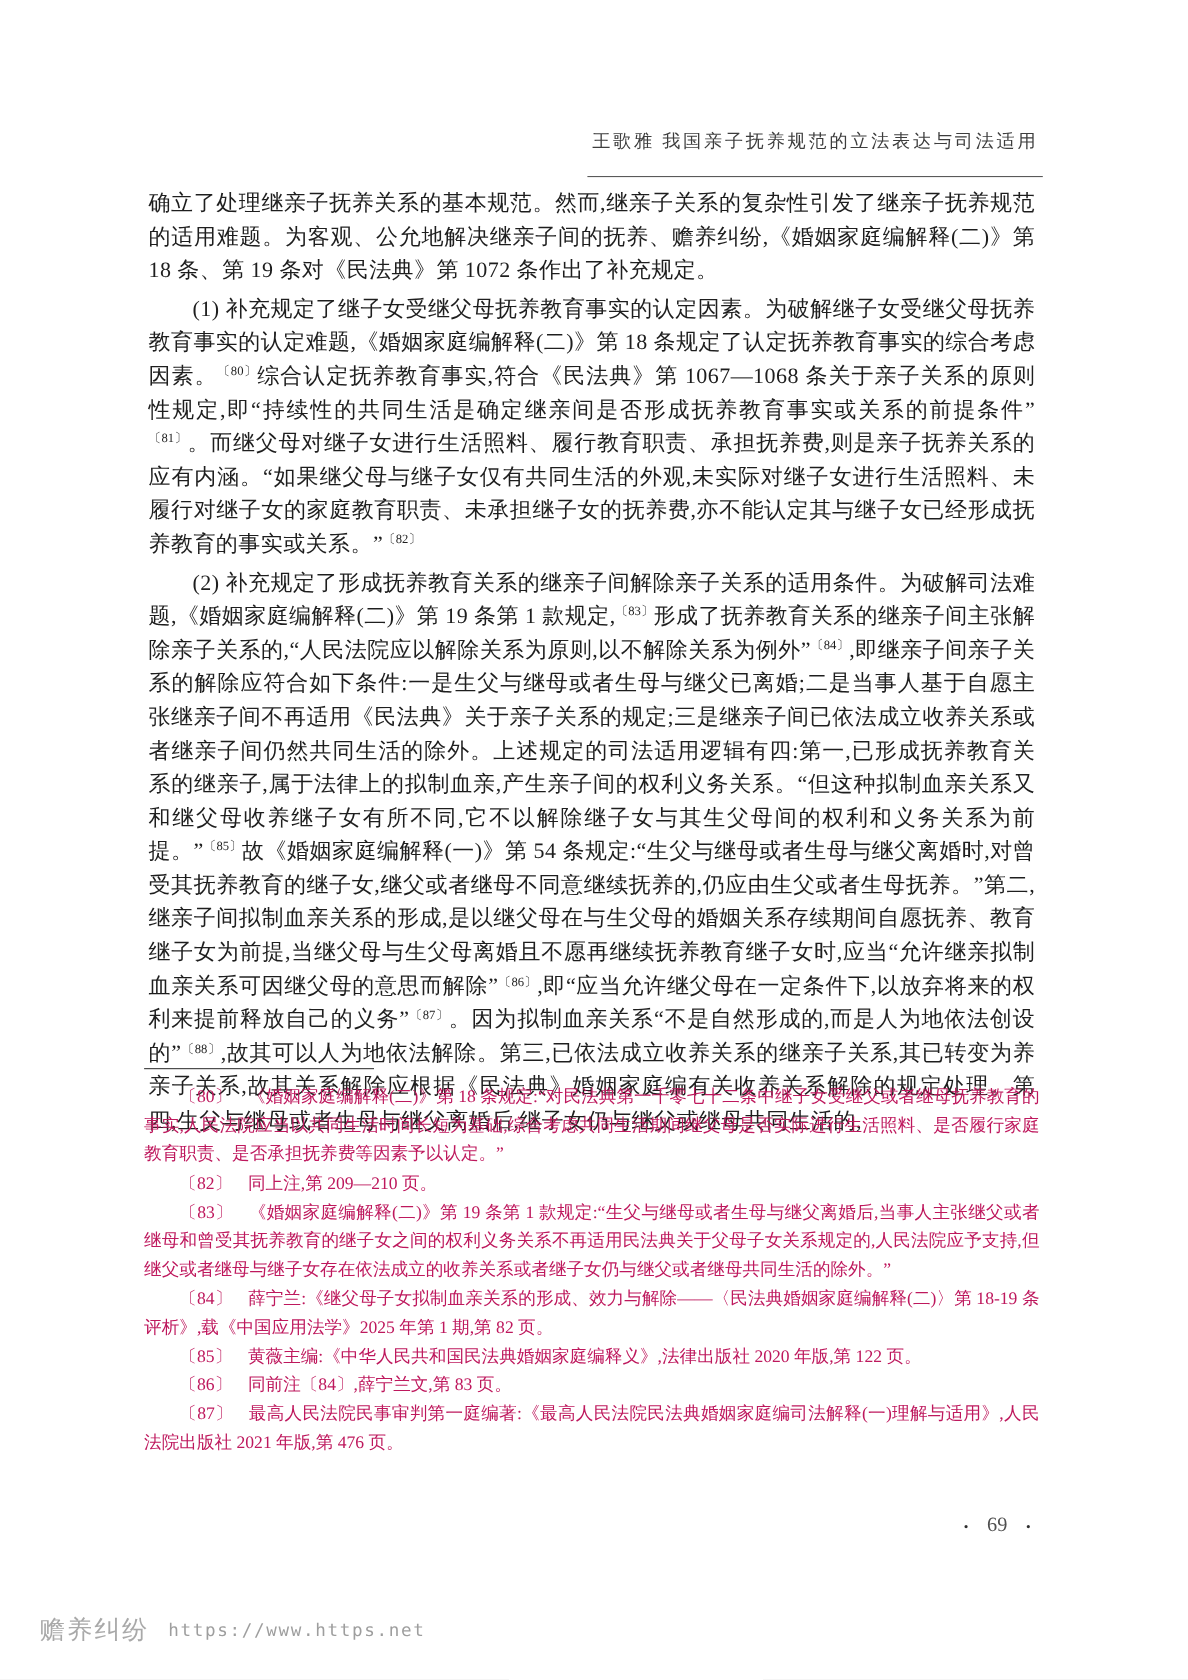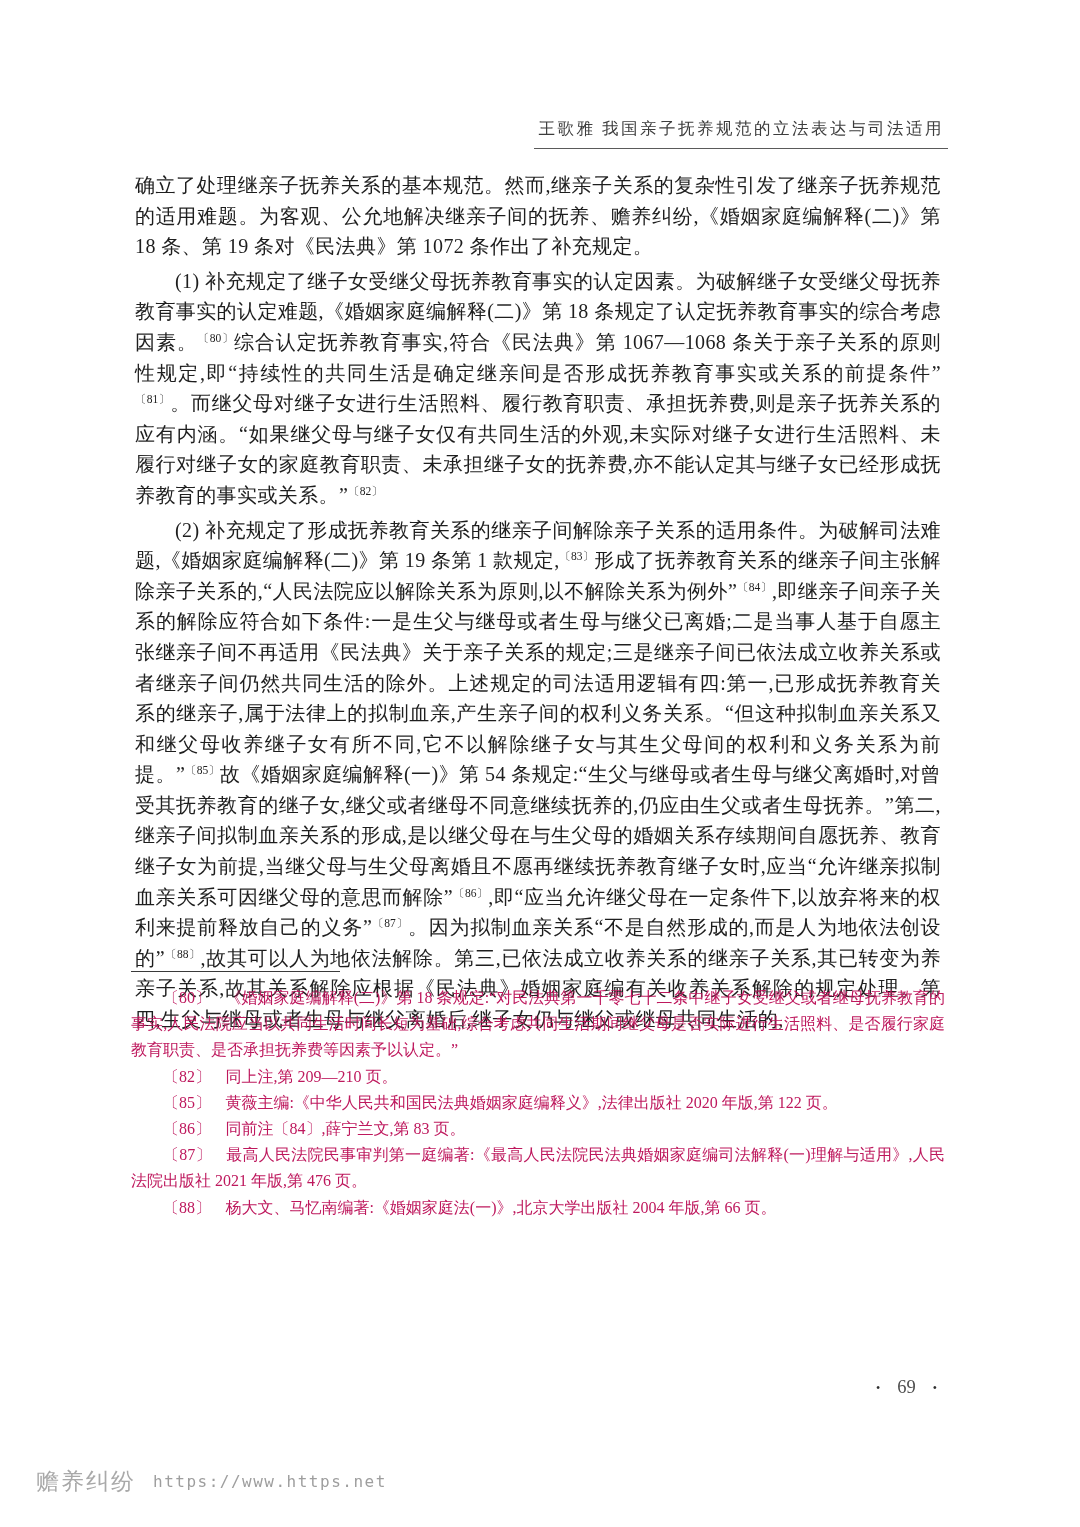--- a/index.html
+++ b/index.html
@@ -9,21 +9,21 @@
     background:#ffffff;
     margin:0 auto;
     overflow:hidden;
     font-family:"Liberation Serif","DejaVu Serif",serif;
   }
   
   .running-header{position:absolute;top:118px;right:132px;}
   .rh-inner{
     display:inline-block;
     font-size:16.5px;letter-spacing:2.5px;color:#3d3d3d;
-    padding:0 4px 8px 4px;
+    padding:0 4px 20px 4px;
     border-bottom:1.5px solid #5a5a5a;
     white-space:nowrap;
   }
   
   .body-text{position:absolute;left:131px;top:166px;width:814px;}
   p.body-para{
     margin:4px;
     font-size:20px;line-height:30.6px;
     color:#1e1e1e;
     text-align:justify;
@@ -83,24 +83,25 @@
       <p class="body-para no-indent">确立了处理继亲子抚养关系的基本规范。然而,继亲子关系的复杂性引发了继亲子抚养规范的适用难题。为客观、公允地解决继亲子间的抚养、赡养纠纷,《婚姻家庭编解释(二)》第 18 条、第 19 条对《民法典》第 1072 条作出了补充规定。</p>
       <p class="body-para">(1) 补充规定了继子女受继父母抚养教育事实的认定因素。为破解继子女受继父母抚养教育事实的认定难题,《婚姻家庭编解释(二)》第 18 条规定了认定抚养教育事实的综合考虑因素。<sup class="fn-ref">〔80〕</sup>综合认定抚养教育事实,符合《民法典》第 1067—1068 条关于亲子关系的原则性规定,即“持续性的共同生活是确定继亲间是否形成抚养教育事实或关系的前提条件”<sup class="fn-ref">〔81〕</sup>。而继父母对继子女进行生活照料、履行教育职责、承担抚养费,则是亲子抚养关系的应有内涵。“如果继父母与继子女仅有共同生活的外观,未实际对继子女进行生活照料、未履行对继子女的家庭教育职责、未承担继子女的抚养费,亦不能认定其与继子女已经形成抚养教育的事实或关系。”<sup class="fn-ref">〔82〕</sup></p>
       <p class="body-para">(2) 补充规定了形成抚养教育关系的继亲子间解除亲子关系的适用条件。为破解司法难题,《婚姻家庭编解释(二)》第 19 条第 1 款规定,<sup class="fn-ref">〔83〕</sup>形成了抚养教育关系的继亲子间主张解除亲子关系的,“人民法院应以解除关系为原则,以不解除关系为例外”<sup class="fn-ref">〔84〕</sup>,即继亲子间亲子关系的解除应符合如下条件:一是生父与继母或者生母与继父已离婚;二是当事人基于自愿主张继亲子间不再适用《民法典》关于亲子关系的规定;三是继亲子间已依法成立收养关系或者继亲子间仍然共同生活的除外。上述规定的司法适用逻辑有四:第一,已形成抚养教育关系的继亲子,属于法律上的拟制血亲,产生亲子间的权利义务关系。“但这种拟制血亲关系又和继父母收养继子女有所不同,它不以解除继子女与其生父母间的权利和义务关系为前提。”<sup class="fn-ref">〔85〕</sup>故《婚姻家庭编解释(一)》第 54 条规定:“生父与继母或者生母与继父离婚时,对曾受其抚养教育的继子女,继父或者继母不同意继续抚养的,仍应由生父或者生母抚养。”第二,继亲子间拟制血亲关系的形成,是以继父母在与生父母的婚姻关系存续期间自愿抚养、教育继子女为前提,当继父母与生父母离婚且不愿再继续抚养教育继子女时,应当“允许继亲拟制血亲关系可因继父母的意思而解除”<sup class="fn-ref">〔86〕</sup>,即“应当允许继父母在一定条件下,以放弃将来的权利来提前释放自己的义务”<sup class="fn-ref">〔87〕</sup>。因为拟制血亲关系“不是自然形成的,而是人为地依法创设的”<sup class="fn-ref">〔88〕</sup>,故其可以人为地依法解除。第三,已依法成立收养关系的继亲子关系,其已转变为养亲子关系,故其关系解除应根据《民法典》婚姻家庭编有关收养关系解除的规定处理。第四,生父与继母或者生母与继父离婚后,继子女仍与继父或继母共同生活的,</p>
     </div>
 
   <div class="fn-sep"></div>
 
   <div class="footnotes">
       <p class="footnote"><span class="fn-num">〔80〕</span>《婚姻家庭编解释(二)》第 18 条规定:“对民法典第一千零七十二条中继子女受继父或者继母抚养教育的事实,人民法院应当以共同生活时间长短为基础,综合考虑共同生活期间继父母是否实际进行生活照料、是否履行家庭教育职责、是否承担抚养费等因素予以认定。”</p>
       <p class="footnote"><span class="fn-num">〔82〕</span>同上注,第 209—210 页。</p>
+      <p class="footnote"><span class="fn-num">〔83〕</span>《婚姻家庭编解释(二)》第 19 条第 1 款规定:“生父与继母或者生母与继父离婚后,当事人主张继父或者继母和曾受其抚养教育的继子女之间的权利义务关系不再适用民法典关于父母子女关系规定的,人民法院应予支持,但继父或者继母与继子女存在依法成立的收养关系或者继子女仍与继父或者继母共同生活的除外。”</p>
+      <p class="footnote"><span class="fn-num">〔84〕</span>薛宁兰:《继父母子女拟制血亲关系的形成、效力与解除——〈民法典婚姻家庭编解释(二)〉第 18-19 条评析》,载《中国应用法学》2025 年第 1 期,第 82 页。</p>
       <p class="footnote"><span class="fn-num">〔85〕</span>黄薇主编:《中华人民共和国民法典婚姻家庭编释义》,法律出版社 2020 年版,第 122 页。</p>
       <p class="footnote"><span class="fn-num">〔86〕</span>同前注〔84〕,薛宁兰文,第 83 页。</p>
       <p class="footnote"><span class="fn-num">〔87〕</span>最高人民法院民事审判第一庭编著:《最高人民法院民法典婚姻家庭编司法解释(一)理解与适用》,人民法院出版社 2021 年版,第 476 页。</p>
-      <p class="footnote"><span class="fn-num">〔88〕</span>杨大文、马忆南编著:《婚姻家庭法(一)》,北京大学出版社 2004 年版,第 66 页。</p>
     </div>
 
   <div class="page-number">
     <span class="pn-dot">•</span>
     <span class="pn-value">69</span>
     <span class="pn-dot">•</span>
   </div>
 
   <div class="wm-brand">赡养纠纷</div>
   <div class="wm-url">https://www.https.net</div>

